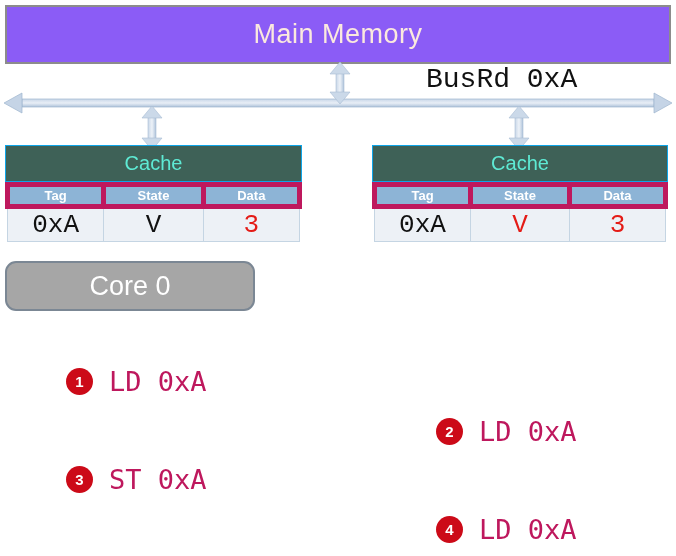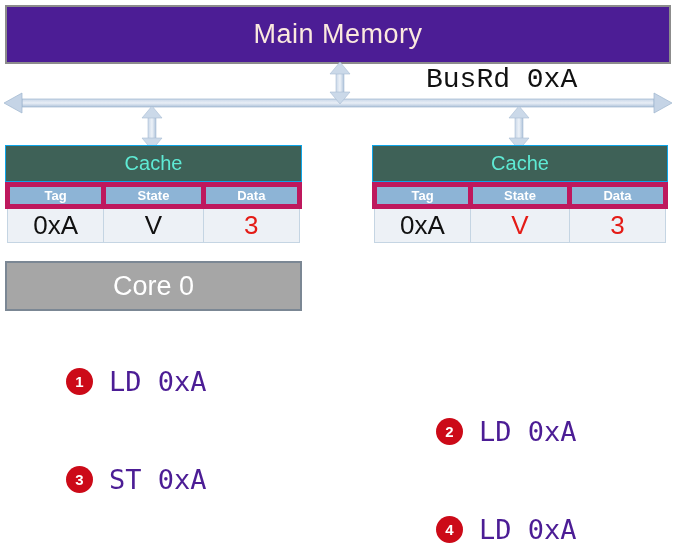--- a/index.html
+++ b/index.html
@@ -8,21 +8,21 @@
     background:#ffffff;
     font-family:"Liberation Sans",sans-serif;
     position:relative;
     overflow:hidden;
   }
   .stage{position:absolute;left:0;top:0;width:676px;height:556px;}
 
   
   .main-memory{
     position:absolute;left:5px;top:5px;width:666px;height:59px;
-    background:#4c1d95;
+    background:#8b5cf6;
     border:2px solid #8C8C8C;
     box-sizing:border-box;
     display:flex;align-items:center;justify-content:center;
   }
   .main-memory-label{
     color:#FBE9DE;
     font-size:27px;
     letter-spacing:.5px;
   }
 
@@ -64,56 +64,56 @@
     height:21px;
     border:5px solid #be185d;
     box-sizing:border-box;
   }
   .cache-table td{
     background:#EDF1F6;
     height:35px;
     border:1px solid #C5D5E3;
     box-sizing:border-box;
     text-align:center;
-    font-family:Liberation Sans, sans-serif;
+    font-family:Liberation Mono, monospace;
     font-size:26px;
     color:#111111;
   }
   .cache-table td.hl{color:#E41B16;}
   .cache-table col.c-tag{width:33%;}
   .cache-table col.c-state{width:34%;}
   .cache-table col.c-data{width:33%;}
 
   
   .core-block{
     position:absolute;height:50px;
     background:#A6A6A6;
     border:2px solid #7B8794;
     box-sizing:border-box;
     display:flex;align-items:center;justify-content:center;
     color:#FFFFFF;font-size:27px;
   }
-  .core-block.left{left:5px;top:261px;width:297px;}
+  .core-block.left{left:5px;top:261px;width:250px;border-radius:11px;}
   .core-block.right{left:372px;top:261px;width:296px;}
 
   
   .step{position:absolute;display:flex;align-items:center;}
   .step-badge{
     width:27px;height:27px;border-radius:50%;
     background:#CC0A18;
     color:#FFFFFF;
     font-size:15px;font-weight:bold;
     display:flex;align-items:center;justify-content:center;
     flex:0 0 auto;
   }
   .step-text{
     margin-left:16px;
     font-family:"DejaVu Sans Mono","Liberation Mono",monospace;
     font-size:27px;
-    color:#4c1d95;
+    color:#be185d;
     white-space:pre;
   }
   .step.s1{left:66px;top:366px;}
   .step.s2{left:436px;top:416px;}
   .step.s3{left:66px;top:464px;}
   .step.s4{left:436px;top:514px;}
 </style>
 </head>
 <body>
 

